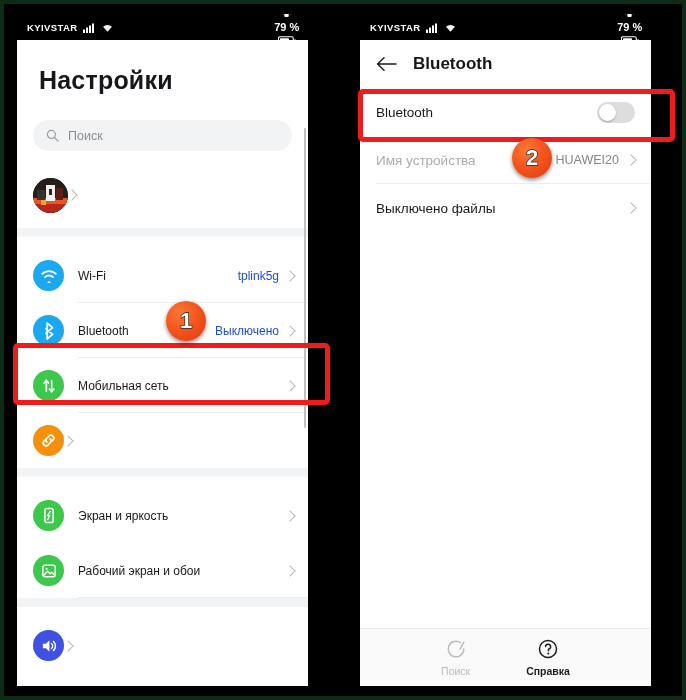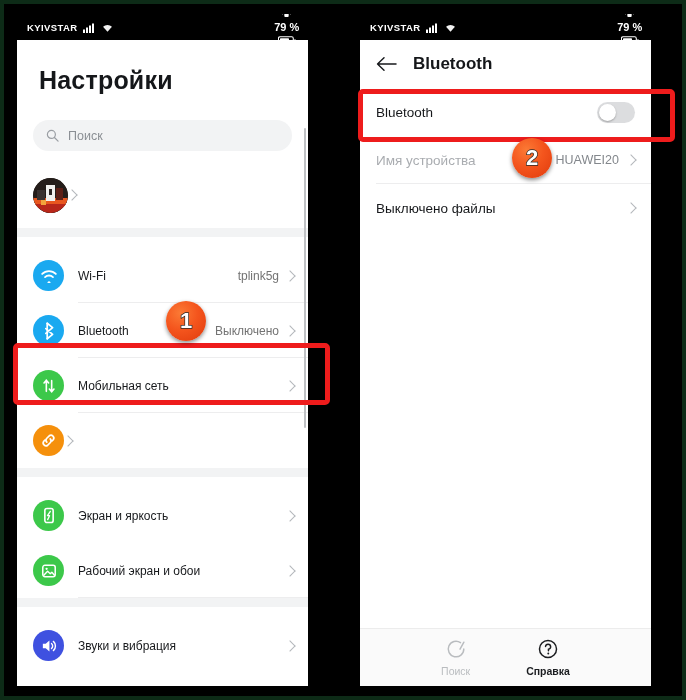--- a/index.html
+++ b/index.html
@@ -123,21 +123,21 @@
   }
   .row .label {
     margin-left: 14px;
     font-size: 12px;
     color: #17191c;
     flex: 1;
     white-space: nowrap;
   }
   .row .value {
     font-size: 12px;
-    color: #737373;
+    color: #1d4ed8;
     margin-right: 7px;
     white-space: nowrap;
   }
   .divider {
     position: absolute;
     left: 61px; right: 0; bottom: 0;
     height: 1px;
     background: #ededee;
   }
 
@@ -448,21 +448,20 @@
 
       <div class="group">
         <div class="row">
           <div class="ic" style="background:#3F51E0">
             <svg width="17" height="16" viewBox="0 0 18 17">
               <path d="M3 6.2 H6 L10 2.6 V14.4 L6 10.8 H3 Z" fill="#fff"></path>
               <path d="M12.2 5.8 a3.6 3.6 0 0 1 0 5.4" stroke="#fff" stroke-width="1.5" fill="none" stroke-linecap="round"></path>
               <path d="M14.2 3.6 a6.6 6.6 0 0 1 0 9.8" stroke="#fff" stroke-width="1.5" fill="none" stroke-linecap="round"></path>
             </svg>
           </div>
-          <div class="label">Звуки и вибрация</div>
           <div class="chev"></div>
         </div>
       </div>
 
       <div class="scrollbar"></div>
     </div>
   </div>
 
   <div class="hl-box" style="left:13px; top:343px; width:317px; height:62px;"></div>
   <div class="badge" style="left:166px; top:301px;">

